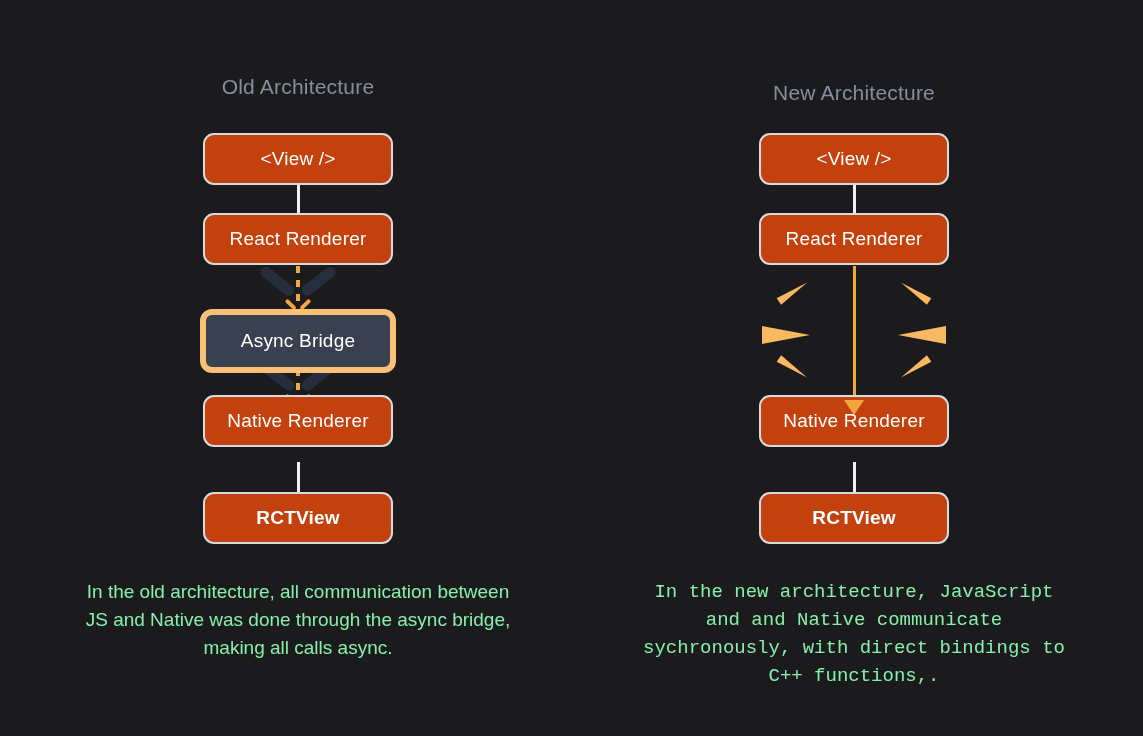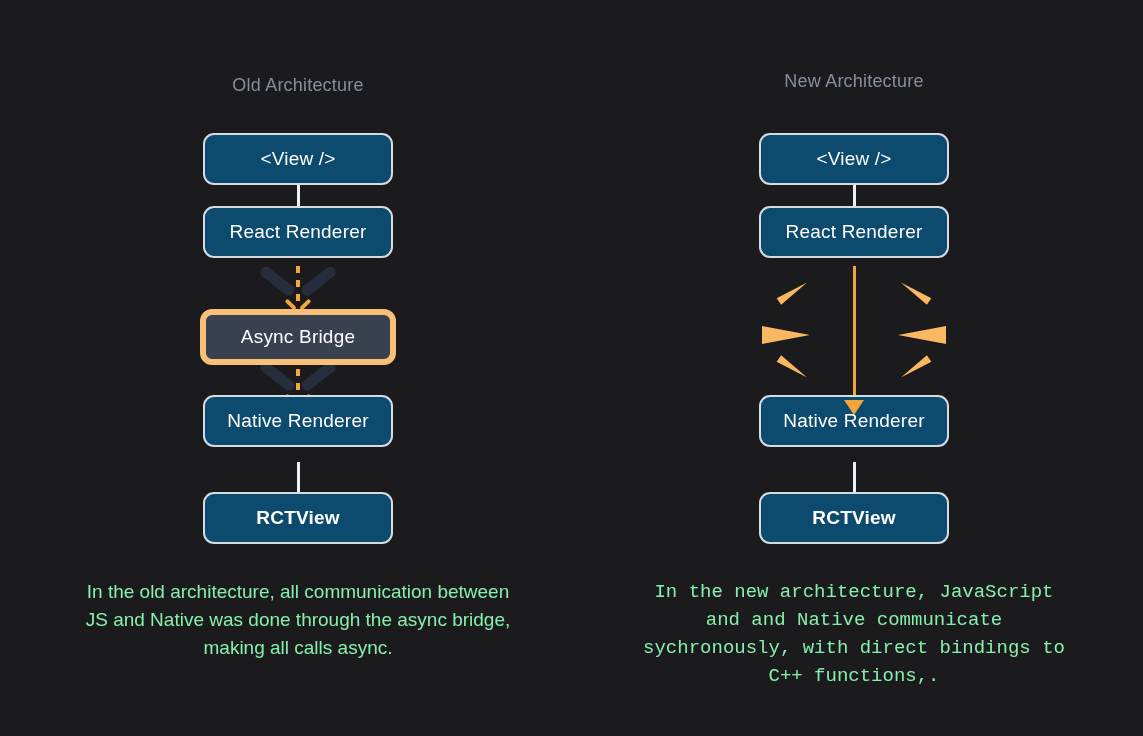--- a/index.html
+++ b/index.html
@@ -26,58 +26,58 @@
     width: 560px;
     height: 736px;
   }
   .column.left  { left: 18px; }
   .column.right { left: 574px; }
 
   .col-title {
     position: absolute;
     width: 100%;
     text-align: center;
-    font-size: 18px;
+    font-size: 21px;
     color: #868d9c;
     letter-spacing: 0.2px;
     white-space: nowrap;
   }
   .column.left  .col-title { top: 75px; }
-  .column.right .col-title { top: 71px; }
+  .column.right .col-title { top: 81px; }
 
   
   .node {
     position: absolute;
     left: 50%;
     transform: translateX(-50%);
     width: 190px;
     height: 52px;
     box-sizing: border-box;
-    background: #0c4a6e;
+    background: #c2410c;
     border: 2px solid #d6dae1;
     border-radius: 11px;
     display: flex;
     align-items: center;
     justify-content: center;
     color: #ffffff;
     font-size: 19px;
     letter-spacing: 0.2px;
     z-index: 4;
   }
   .column.left  .node { margin-left: 0px; }
 
   .node.n1 { top: 133px; }
-  .node.n2 { top: 206px; }
+  .node.n2 { top: 213px; }
   .node.n4 { top: 395px; }
   .node.n5 { top: 492px; font-weight: bold; }
 
   
   .node.highlight {
     width: 196px;
-    height: 56px;
+    height: 64px;
     background: #394151;
     border: 6px solid #fac077;
     border-radius: 12px;
     box-shadow: 0 0 0 0 rgba(250,192,119,0);
     top: 309px;
   }
 
   
   .conn {
     position: absolute;

